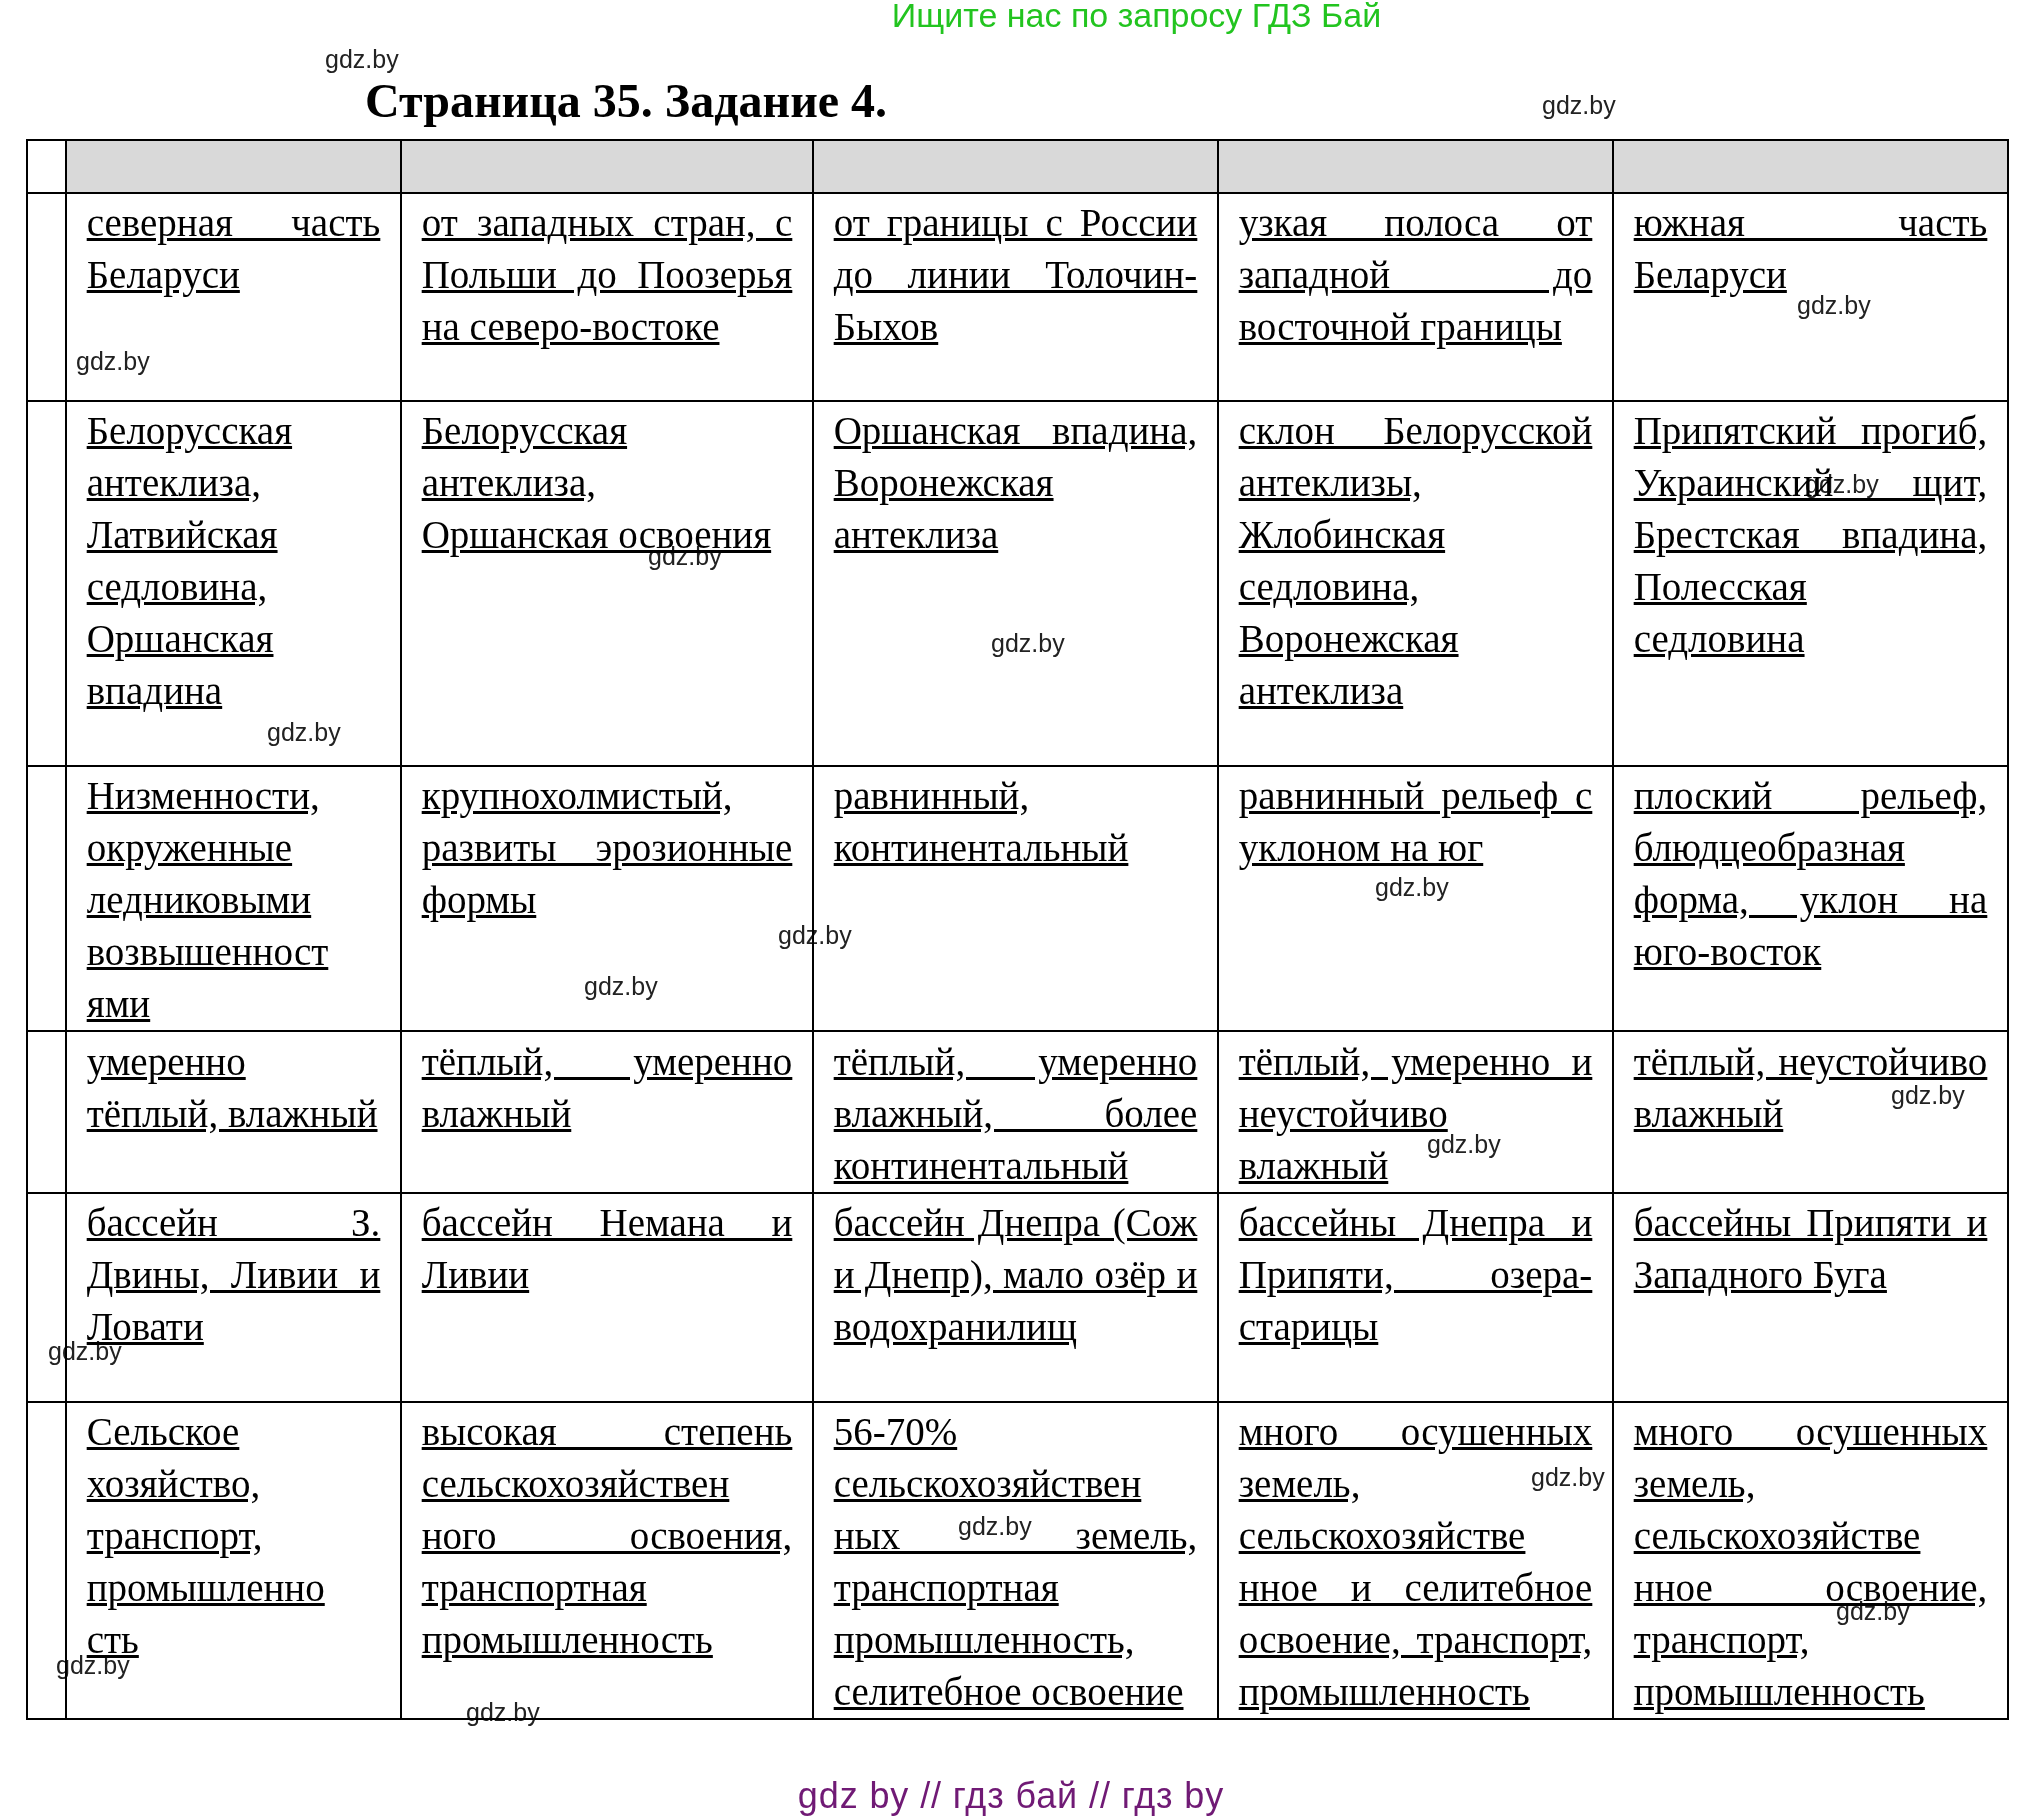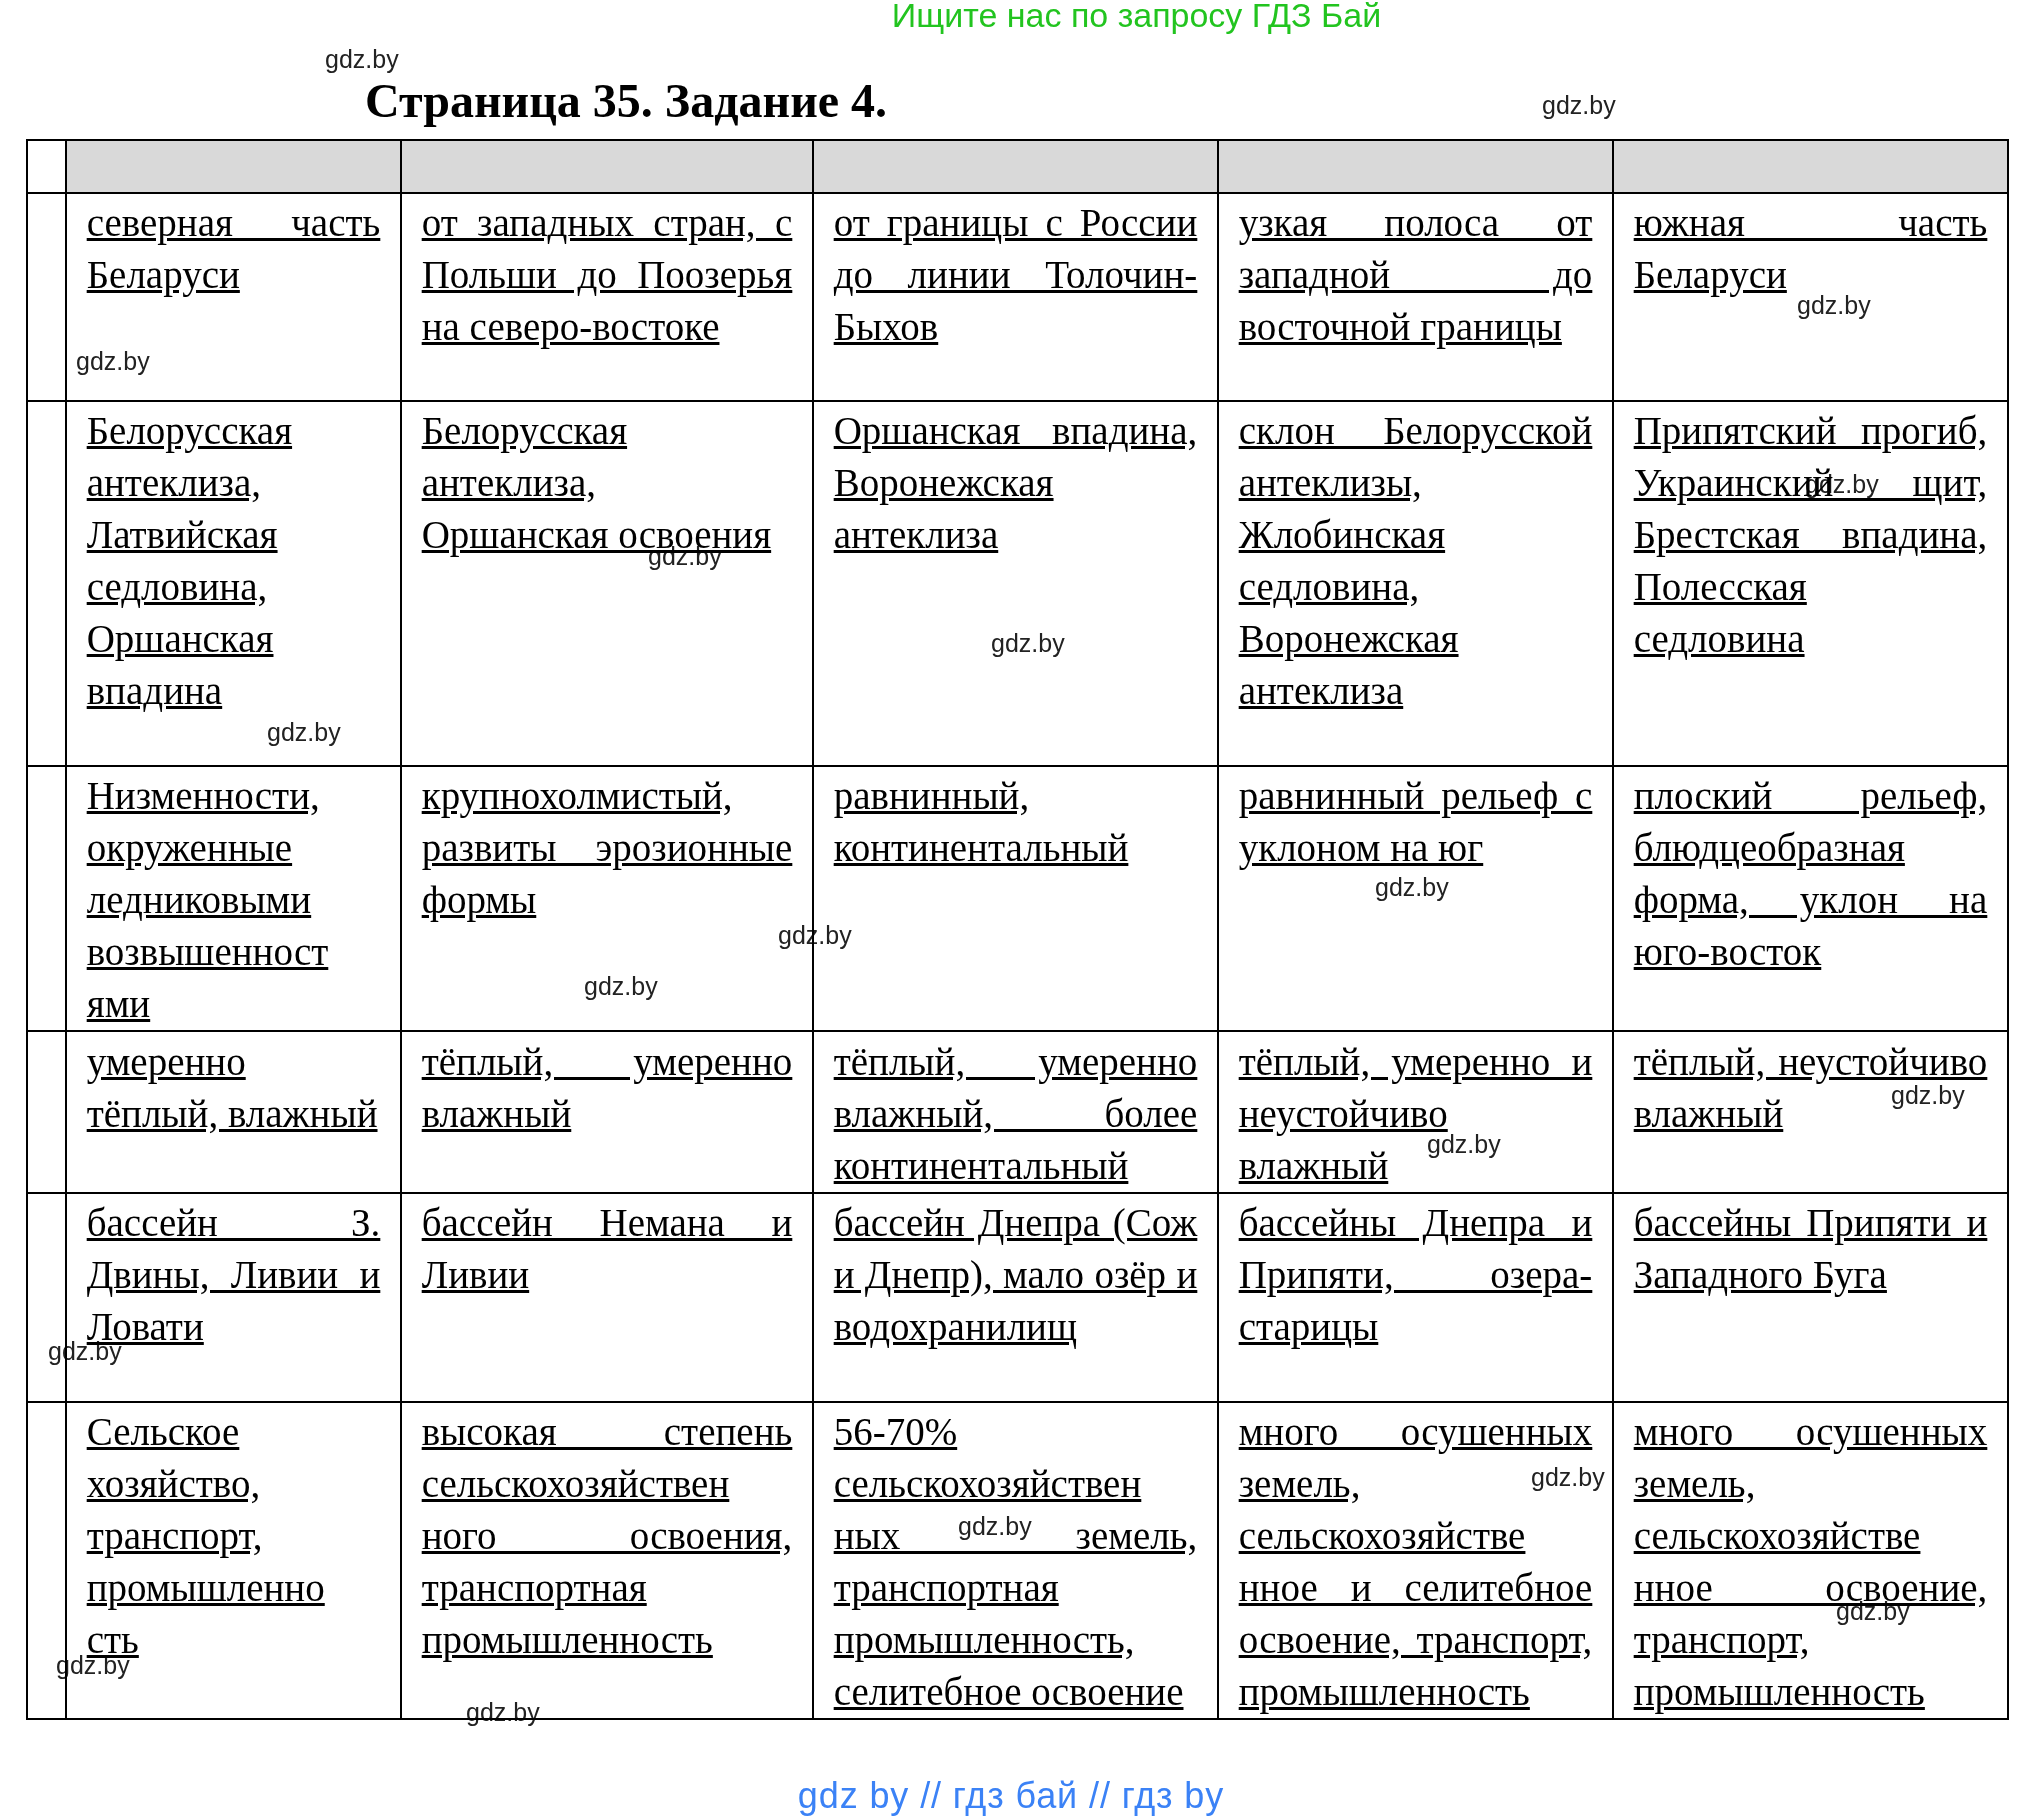--- a/index.html
+++ b/index.html
@@ -5,21 +5,21 @@
   html,body{margin:0;padding:0;background:#fff;}
   body{width:2022px;height:1817px;position:relative;overflow:hidden;font-family:"Liberation Serif",serif;color:#000;}
   .top-banner{position:absolute;left:0;width:2022px;top:-3.6px;text-align:center;font-family:"Liberation Sans",sans-serif;font-size:34px;color:#22c41f;padding-left:251px;box-sizing:border-box;}
   .title{position:absolute;left:365px;top:73px;font-size:48px;font-weight:bold;white-space:nowrap;}
   .wm{position:absolute;font-family:"Liberation Sans",sans-serif;font-size:25px;color:#222;white-space:nowrap;}
   table.main{position:absolute;left:26px;top:139px;border-collapse:collapse;table-layout:fixed;}
   table.main td{border:2.7px solid #000;vertical-align:top;padding:3.6px 19.7px 0 19.7px;font-size:39px;line-height:52px;text-align:justify;text-align-last:left;text-decoration:underline;}
   table.main td.num{padding:0;}
   table.main tr.head td{background:#d9d9d9;height:47px;}
   table.main tr.head td.num{background:#fff;}
-  .footer{position:absolute;left:0;width:2022px;top:1775px;text-align:center;font-family:"Liberation Sans",sans-serif;font-size:36px;color:#3b82f6;letter-spacing:0.9px;box-sizing:border-box;}
+  .footer{position:absolute;left:0;width:2022px;top:1775px;text-align:center;font-family:"Liberation Sans",sans-serif;font-size:36px;color:#701a75;letter-spacing:0.9px;box-sizing:border-box;}
 </style>
 </head>
 <body>
 
 <div class="top-banner">Ищите нас по запросу ГДЗ Бай</div>
 <div class="title">Страница 35. Задание 4.</div>
 
 <div class="wm" style="left:325px;top:45px;">gdz.by</div>
 <div class="wm" style="left:1542px;top:91px;">gdz.by</div>
 <div class="wm" style="left:789px;top:152px;">gdz.by</div>

